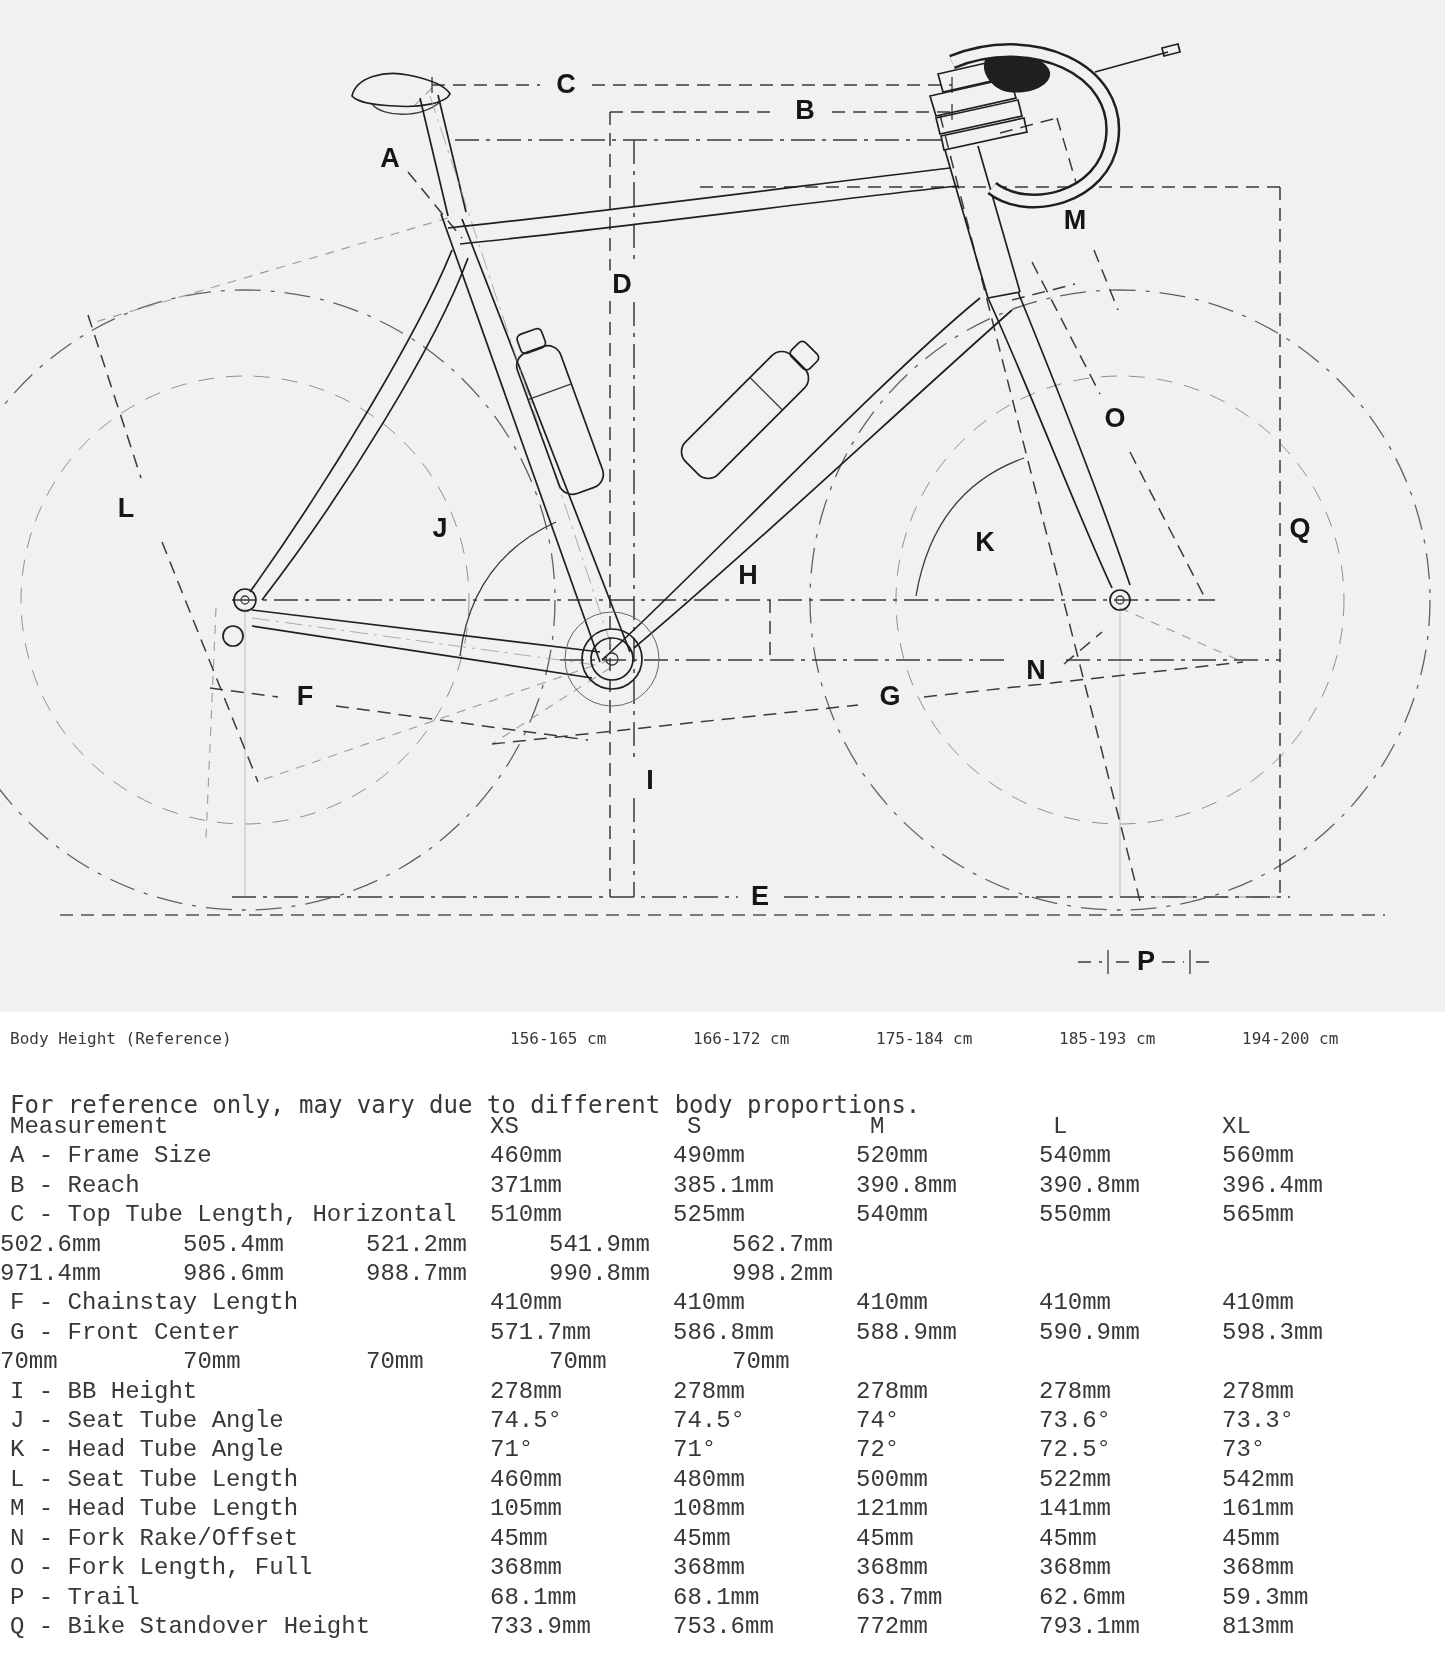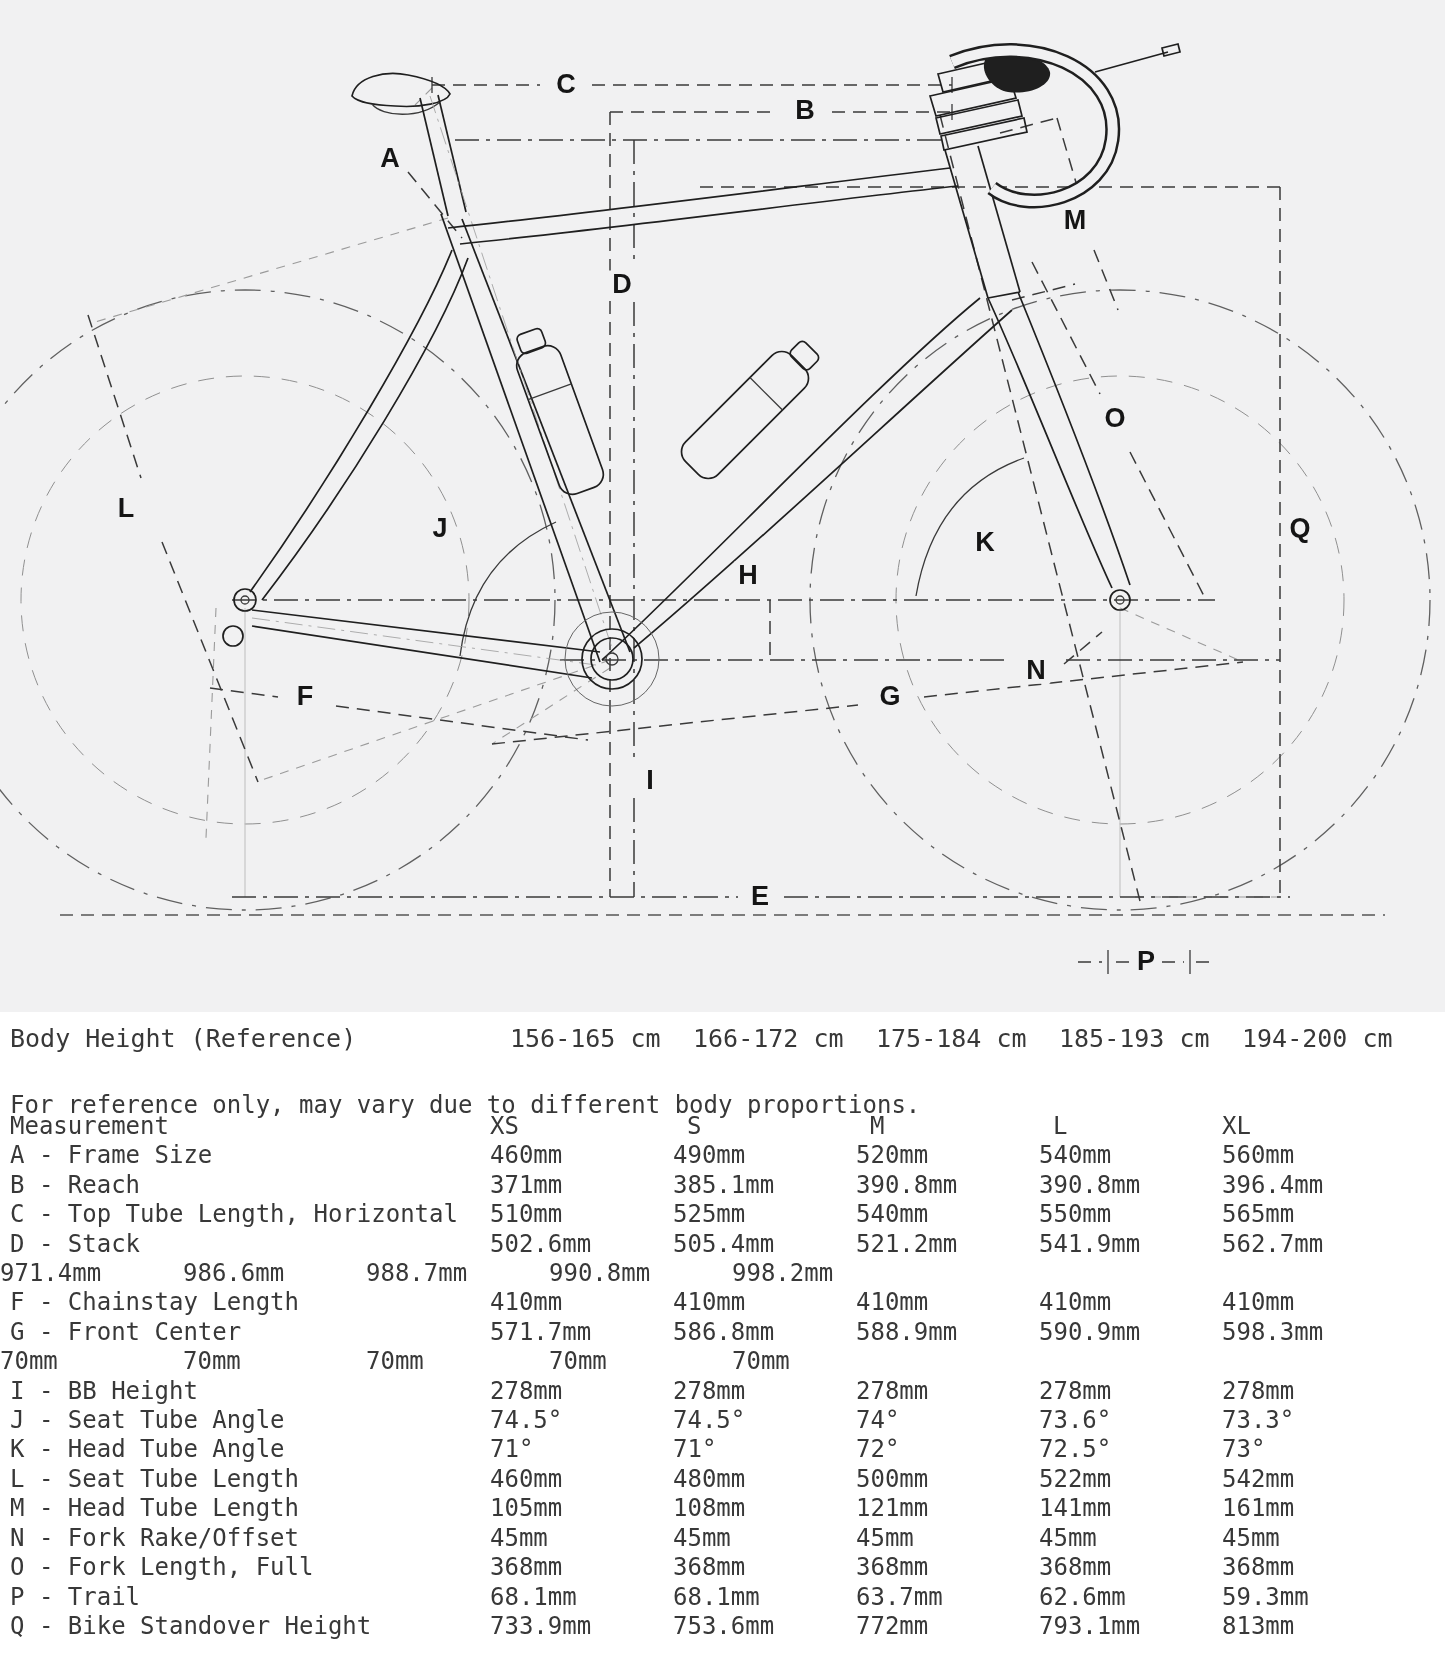--- a/index.html
+++ b/index.html
@@ -15,28 +15,28 @@
   }
   .diagram svg{position:absolute;left:0;top:0;}
   .dim-label{
     position:absolute;transform:translate(-50%,-50%);
     font-family:"Liberation Sans",sans-serif;font-weight:bold;font-size:27px;
     color:#151515;background:#f1f1f2;padding:0 4px;line-height:1;white-space:nowrap;
   }
   
   .mono-line{
     position:absolute;left:0;width:1445px;display:flex;
-    font-size:25px;line-height:30px;white-space:pre;
+    font-size:16px;line-height:30px;white-space:pre;
   }
   .c-label{width:490px;padding-left:10px;box-sizing:border-box;flex:none;}
   .c-val{width:183px;flex:none;box-sizing:border-box;}
   .bh-pad{padding-left:20px;}
   .indent1{padding-left:14px;}
   #note-line{position:absolute;left:10px;top:1054px;font-size:24px;line-height:30px;white-space:pre;margin-top:36px;}
-  #geo-table{position:absolute;left:0;top:1112px;width:1445px;}
+  #geo-table{position:absolute;left:0;top:1112px;width:1445px;font-family:Liberation Mono, monospace;}
   .mrow{display:flex;line-height:29.4px;font-size:24px;white-space:pre;}
   
   .wheel{stroke:#606060;stroke-width:1.3;fill:none;stroke-dasharray:26 10 4 10;}
   .rim{stroke:#909090;stroke-width:1;fill:none;stroke-dasharray:16 12;}
   .dim{stroke:#3a3a3a;stroke-width:1.5;fill:none;stroke-dasharray:13 8;}
   .dimdot{stroke:#3a3a3a;stroke-width:1.5;fill:none;stroke-dasharray:24 7 4 7;}
   .ref{stroke:#9b9b9b;stroke-width:1.1;fill:none;stroke-dasharray:9 8;}
   .solidref{stroke:#bdbdbd;stroke-width:1;fill:none;}
   .tube{stroke:#1f1f1f;stroke-width:1.7;fill:none;}
   .thin{stroke:#3a3a3a;stroke-width:1.3;fill:none;}
@@ -239,21 +239,21 @@
 <div id="note-line">For reference only, may vary due to different body proportions.</div>
 
 <div id="geo-table">
   <div class="mrow" id="size-header-row">
     <span class="c-label">Measurement</span>
   <span class="c-val">XS</span><span class="c-val indent1">S</span><span class="c-val indent1">M</span><span class="c-val indent1">L</span><span class="c-val">XL</span></div>
   <div id="table-rows">
       <div class="mrow"><span class="c-label">A - Frame Size</span><span class="c-val">460mm</span><span class="c-val">490mm</span><span class="c-val">520mm</span><span class="c-val">540mm</span><span class="c-val">560mm</span></div>
       <div class="mrow"><span class="c-label">B - Reach</span><span class="c-val">371mm</span><span class="c-val">385.1mm</span><span class="c-val">390.8mm</span><span class="c-val">390.8mm</span><span class="c-val">396.4mm</span></div>
       <div class="mrow"><span class="c-label">C - Top Tube Length, Horizontal</span><span class="c-val">510mm</span><span class="c-val">525mm</span><span class="c-val">540mm</span><span class="c-val">550mm</span><span class="c-val">565mm</span></div>
-      <div class="mrow"><span class="c-label">D - Stack</span><span class="c-val">502.6mm</span><span class="c-val">505.4mm</span><span class="c-val">521.2mm</span><span class="c-val">541.9mm</span><span class="c-val">562.7mm</span></div>
+      <div class="mrow"><span class="c-val">502.6mm</span><span class="c-val">505.4mm</span><span class="c-val">521.2mm</span><span class="c-val">541.9mm</span><span class="c-val">562.7mm</span></div>
       <div class="mrow"><span class="c-val">971.4mm</span><span class="c-val">986.6mm</span><span class="c-val">988.7mm</span><span class="c-val">990.8mm</span><span class="c-val">998.2mm</span></div>
       <div class="mrow"><span class="c-label">F - Chainstay Length</span><span class="c-val">410mm</span><span class="c-val">410mm</span><span class="c-val">410mm</span><span class="c-val">410mm</span><span class="c-val">410mm</span></div>
       <div class="mrow"><span class="c-label">G - Front Center</span><span class="c-val">571.7mm</span><span class="c-val">586.8mm</span><span class="c-val">588.9mm</span><span class="c-val">590.9mm</span><span class="c-val">598.3mm</span></div>
       <div class="mrow"><span class="c-val">70mm</span><span class="c-val">70mm</span><span class="c-val">70mm</span><span class="c-val">70mm</span><span class="c-val">70mm</span></div>
       <div class="mrow"><span class="c-label">I - BB Height</span><span class="c-val">278mm</span><span class="c-val">278mm</span><span class="c-val">278mm</span><span class="c-val">278mm</span><span class="c-val">278mm</span></div>
       <div class="mrow"><span class="c-label">J - Seat Tube Angle</span><span class="c-val">74.5°</span><span class="c-val">74.5°</span><span class="c-val">74°</span><span class="c-val">73.6°</span><span class="c-val">73.3°</span></div>
       <div class="mrow"><span class="c-label">K - Head Tube Angle</span><span class="c-val">71°</span><span class="c-val">71°</span><span class="c-val">72°</span><span class="c-val">72.5°</span><span class="c-val">73°</span></div>
       <div class="mrow"><span class="c-label">L - Seat Tube Length</span><span class="c-val">460mm</span><span class="c-val">480mm</span><span class="c-val">500mm</span><span class="c-val">522mm</span><span class="c-val">542mm</span></div>
       <div class="mrow"><span class="c-label">M - Head Tube Length</span><span class="c-val">105mm</span><span class="c-val">108mm</span><span class="c-val">121mm</span><span class="c-val">141mm</span><span class="c-val">161mm</span></div>
       <div class="mrow"><span class="c-label">N - Fork Rake/Offset</span><span class="c-val">45mm</span><span class="c-val">45mm</span><span class="c-val">45mm</span><span class="c-val">45mm</span><span class="c-val">45mm</span></div>

